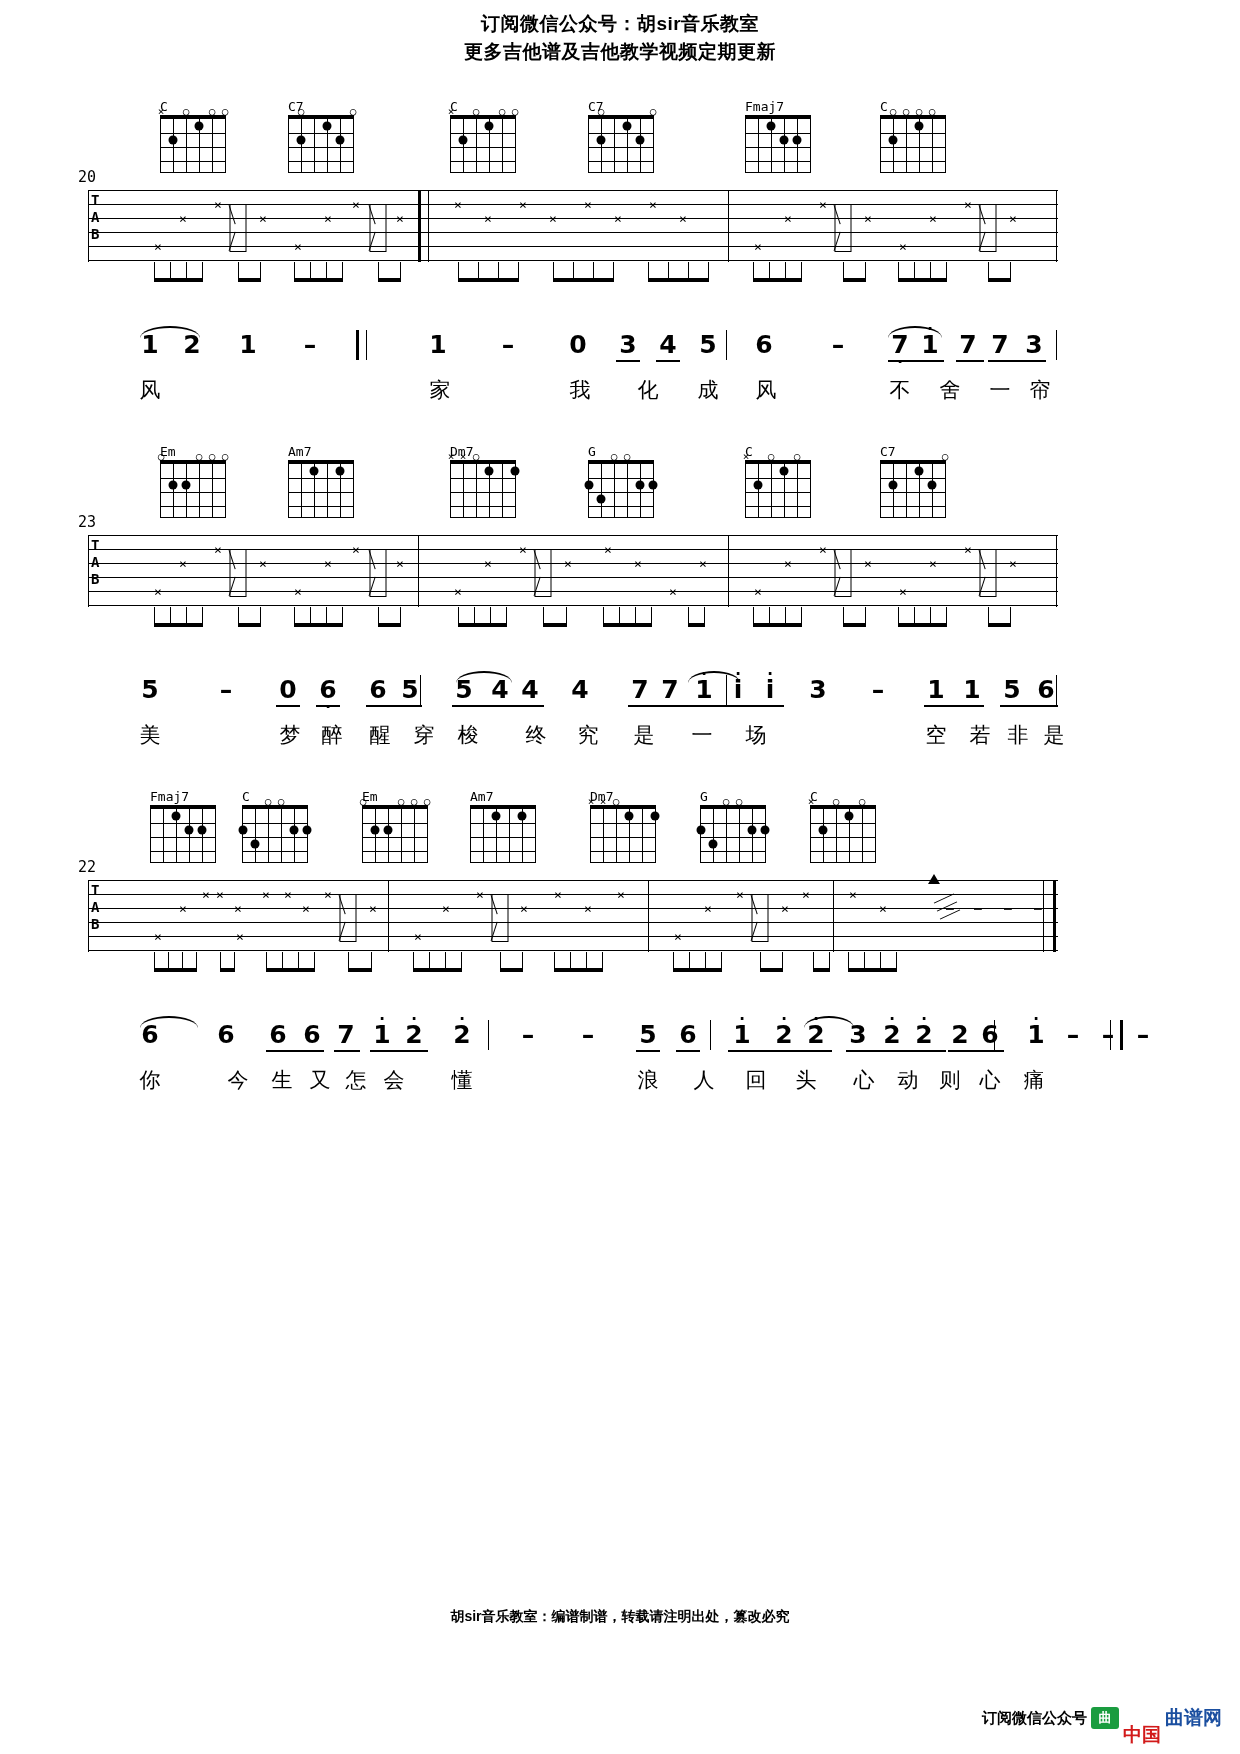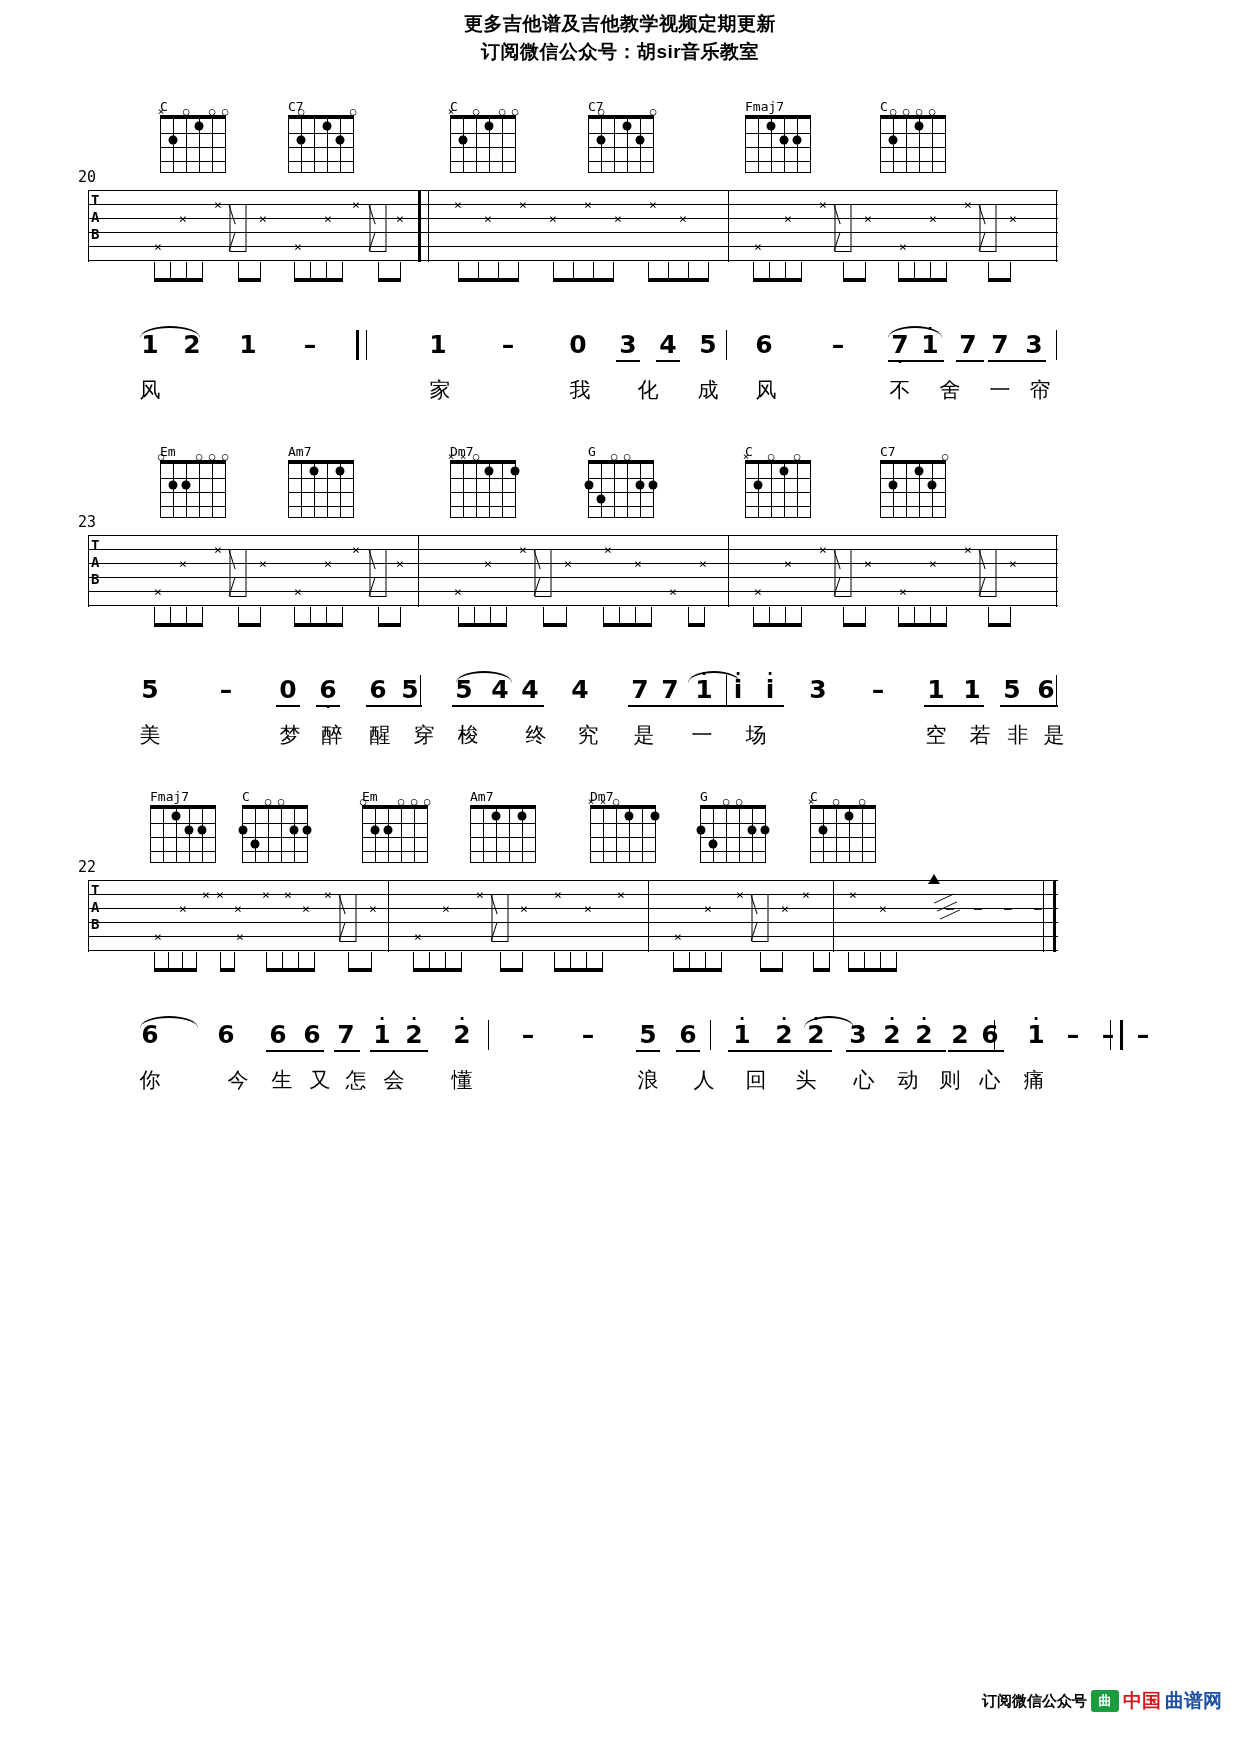--- a/index.html
+++ b/index.html
@@ -284,43 +284,43 @@
     display: inline-block;
     width: 28px; height: 22px;
     background: #1a9c3f;
     color: #fff;
     border-radius: 3px;
     font-size: 13px;
     text-align: center;
     line-height: 22px;
     font-weight: bold;
   }
-  .logo-red { color: #d21a1a; font-size: 19px; font-weight: bold; }
+  .logo-red { color: #d21a1a; font-size: 19px; font-weight: bold; margin-top: 34px; }
   .logo-blue { color: #1b4fa0; font-size: 19px; font-weight: bold; }
   .arrow-up {
     position: absolute;
     width: 0; height: 0;
     border-left: 6px solid transparent;
     border-right: 6px solid transparent;
     border-bottom: 10px solid #000;
   }
   .slash-group {
     position: absolute;
     height: 1px;
     background: #000;
   }
 </style>
 </head>
 <body>
 
 <div class="page">
 
   <div class="header">
+    <div class="line">订阅微信公众号：胡sir音乐教室</div>
     <div class="line">更多吉他谱及吉他教学视频定期更新</div>
-    <div class="line">订阅微信公众号：胡sir音乐教室</div>
   </div>
 
   <div class="system" style="top:100px;">
 
     <div class="chords-row">
 
       <div class="chord" style="left:150px;">
         <div class="name">C</div>
         <div class="grid-wrap">
           <div class="grid nut">
@@ -1157,20 +1157,21 @@
       <div class="lyric" style="left:776px;">心</div>
       <div class="lyric" style="left:820px;">动</div>
       <div class="lyric" style="left:862px;">则</div>
       <div class="lyric" style="left:902px;">心</div>
       <div class="lyric" style="left:946px;">痛</div>
     </div>
   </div>
 
 
   <div class="footer">
+    <div class="small">胡sir音乐教室：编谱制谱，转载请注明出处，篡改必究</div>
   </div>
 
   <div class="upload-note">
     <span>订阅微信公众号</span>
     <span class="logo-badge">曲</span>
     <span class="logo-red">中国</span>
     <span class="logo-blue">曲谱网</span>
   </div>
 
 </div>

